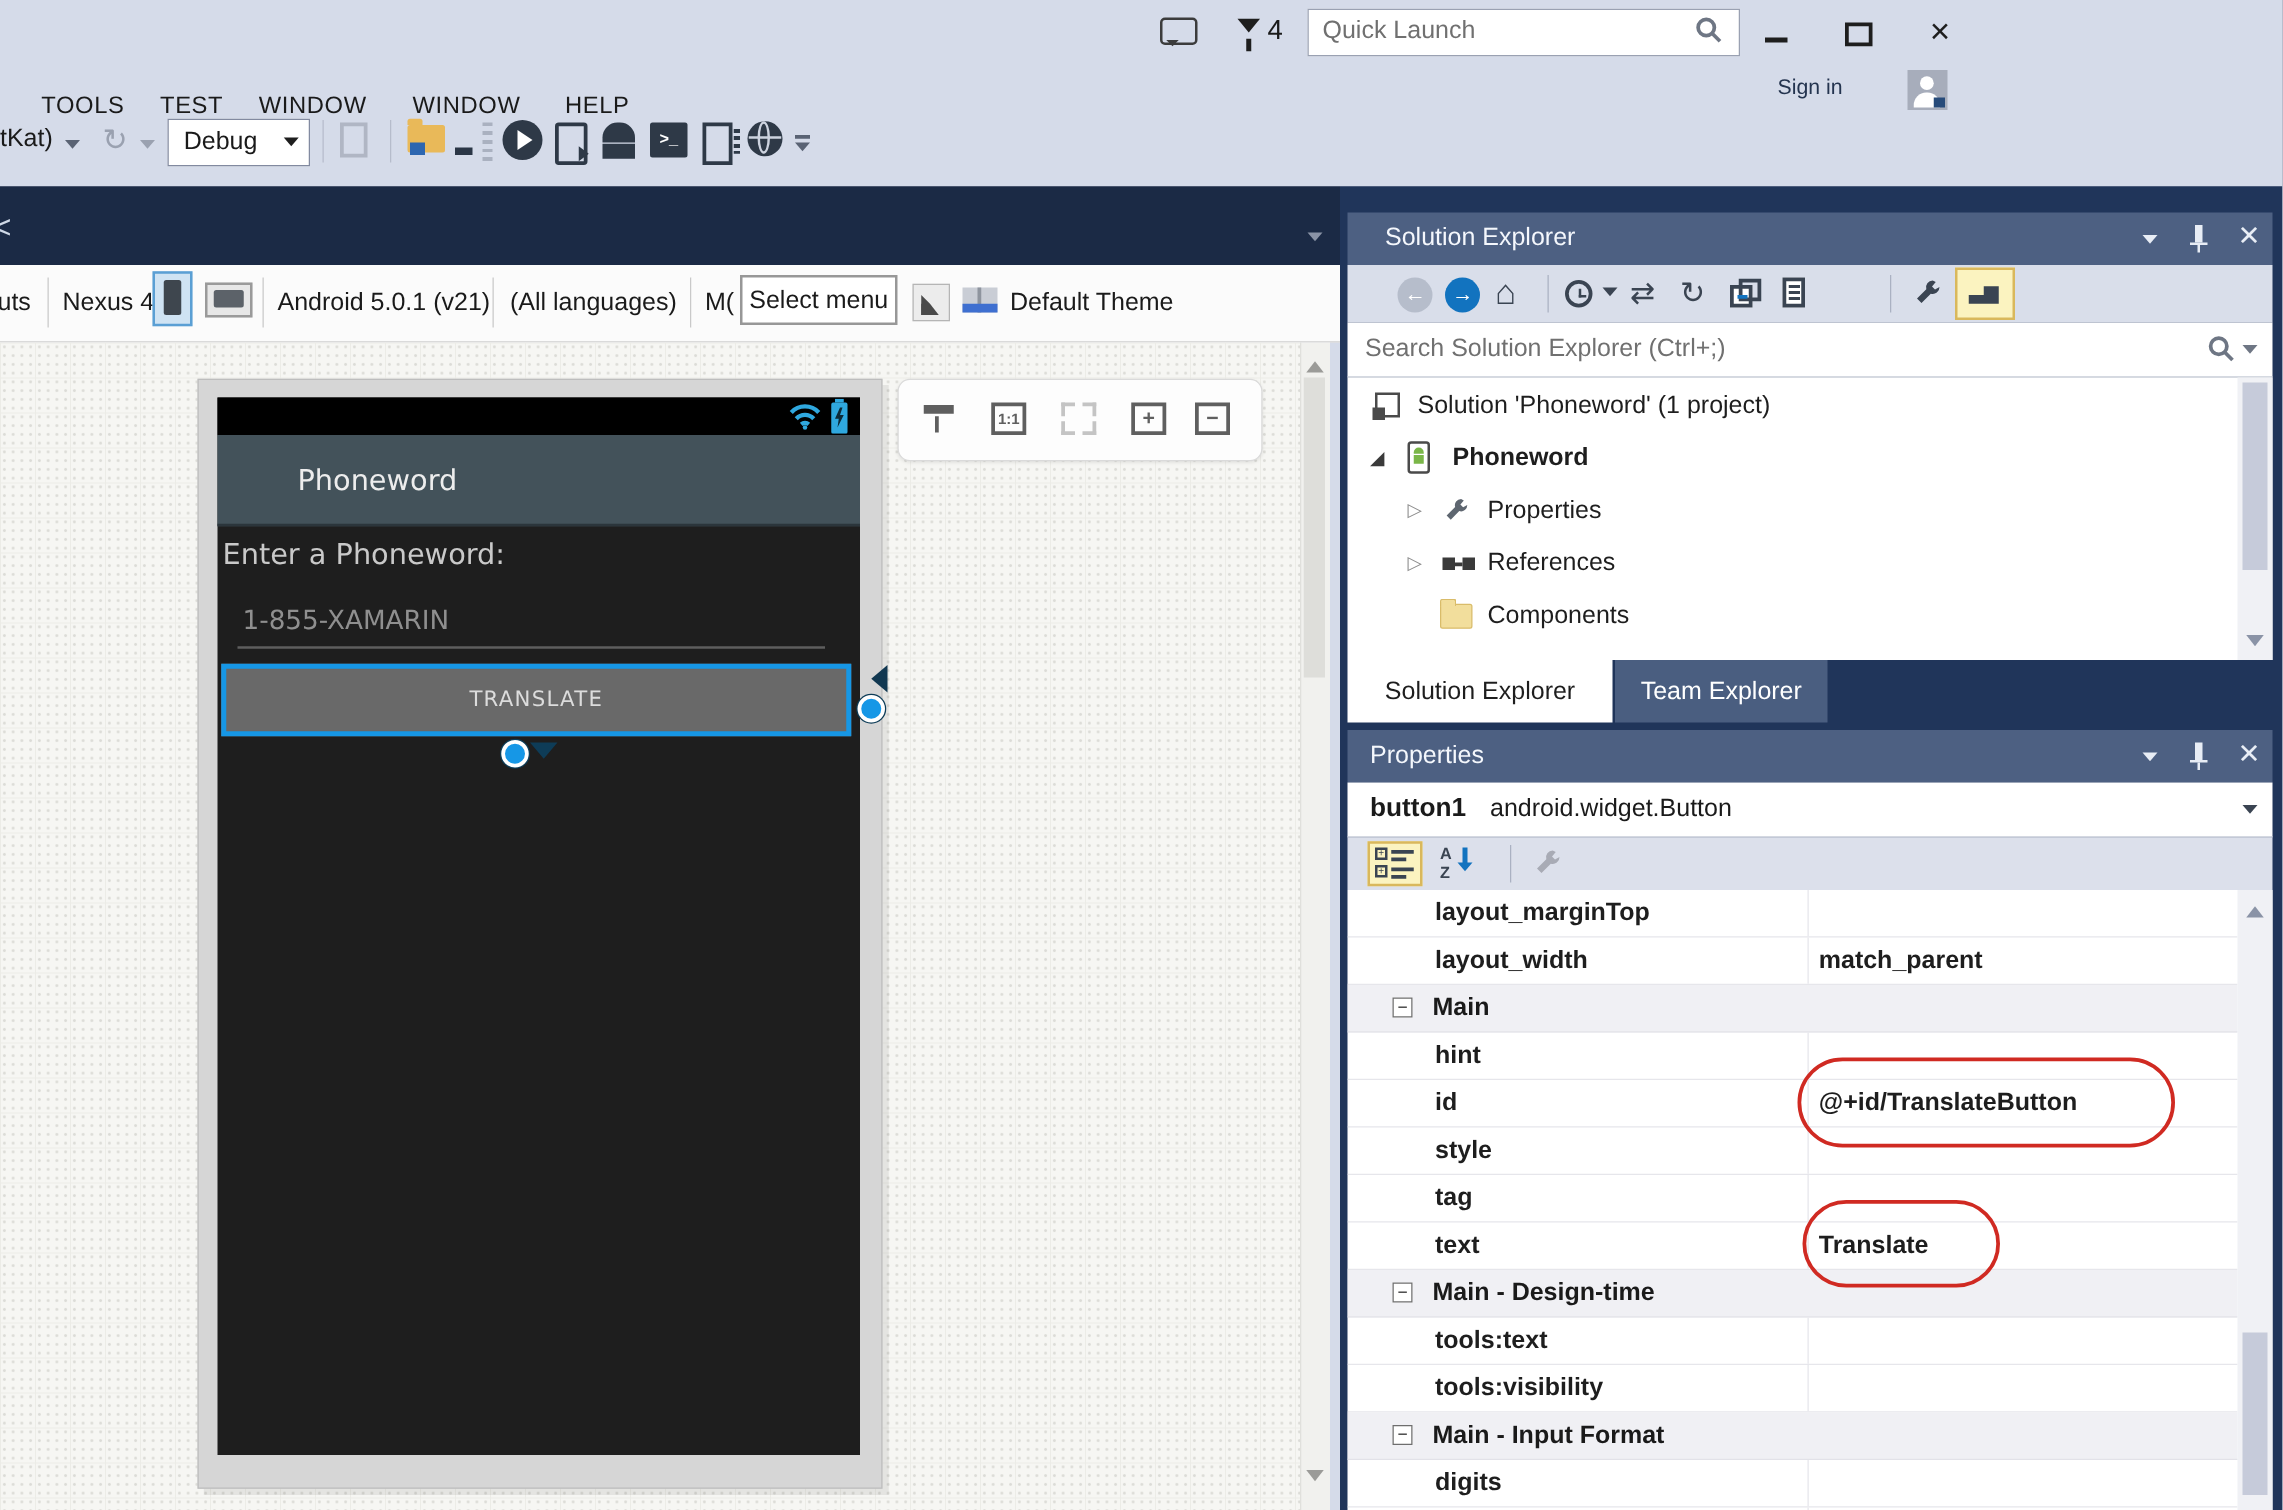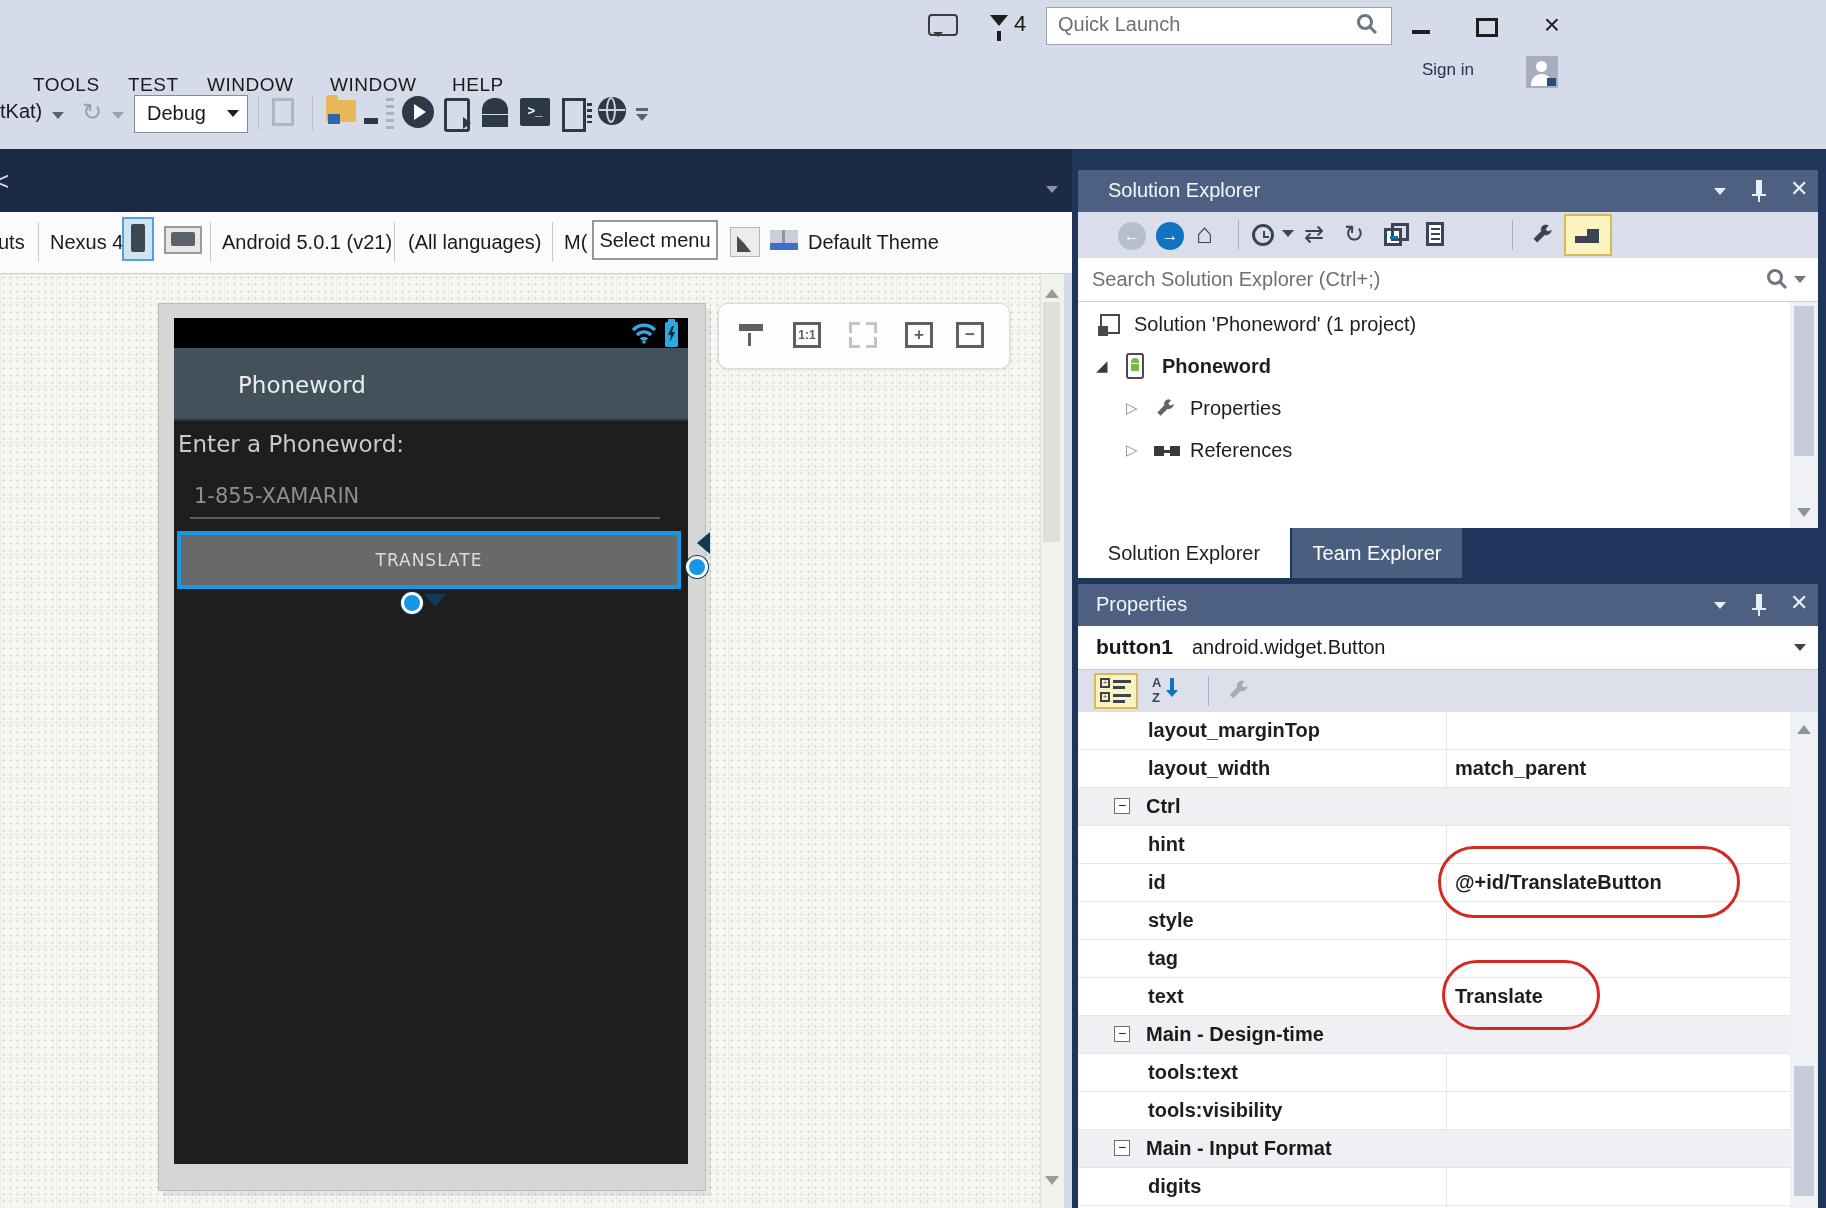--- a/index.html
+++ b/index.html
@@ -354,20 +354,24 @@
     </div>
     <div class="trow" style="top:128px">
       <span class="exp-closed" style="left:48px">▷</span>
       <span class="refs-ic" style="left:76px;top:16px">
           <i style="left:0"></i>
           <em></em>
           <i style="left:16px"></i>
         </span>
       <span class="txt" style="left:112px">References</span>
     </div>
+    <div class="trow" style="top:170px">
+      <span class="folder2" style="left:74px;top:11px"></span>
+      <span class="txt" style="left:112px">Components</span>
+    </div>
   </div>
   <div class="abs vscroll" style="left:1790px;top:302px;width:28px;height:226px"></div>
   <div class="abs vthumb" style="left:1794px;top:306px;width:20px;height:150px"></div>
   <div class="abs arrow-dn" style="left:1797px;top:508px;border-top-color:#8A93A6"></div>
 
   <div class="setabs">
     <div class="abs tab tab-active">Solution Explorer</div>
     <div class="abs tab tab-inactive">Team Explorer</div>
   </div>
 
@@ -410,21 +414,21 @@
         <span class="pname">layout_marginTop</span>
         <span class="pval"></span>
       </div>
     <div class="prow" style="top:38px">
         <span class="vline"></span>
         <span class="pname">layout_width</span>
         <span class="pval">match_parent</span>
       </div>
     <div class="psec" style="top:76px">
         <span class="box">−</span>
-        <span class="slbl">Ctrl</span>
+        <span class="slbl">Main</span>
       </div>
     <div class="prow" style="top:114px">
         <span class="vline"></span>
         <span class="pname">hint</span>
         <span class="pval"></span>
       </div>
     <div class="prow" style="top:152px">
         <span class="vline"></span>
         <span class="pname">id</span>
         <span class="pval">@+id/TranslateButton</span>

